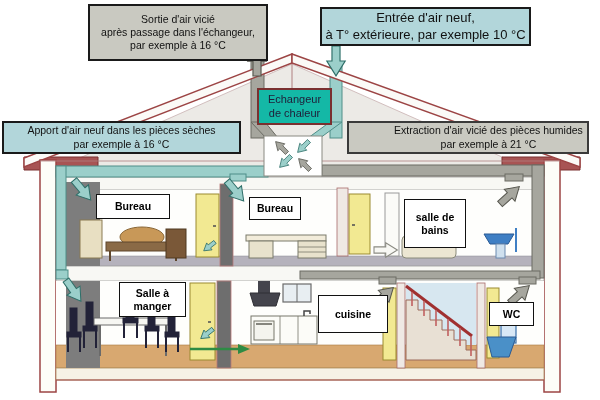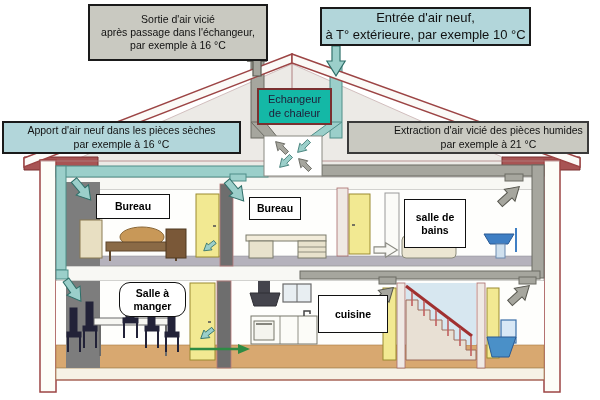--- a/index.html
+++ b/index.html
@@ -19,21 +19,21 @@
   .co-left{left:2px;top:121px;width:239px;height:33px;background:#b2d6da;border:2px solid #1a1a1a;font-size:10.5px;}
   .co-right{left:347px;top:121px;width:242px;height:33px;background:#c9c9c1;border:2px solid #3a3a3a;font-size:10.5px;padding-left:41px;}
   .roomlabel{
     position:absolute;display:flex;align-items:center;justify-content:center;
     text-align:center;white-space:pre-line;font-weight:bold;color:#000;
     background:#ffffff;border:1.5px solid #111;font-size:10.5px;line-height:1.2;box-sizing:border-box;
   }
   .rl-chambre{left:96px;top:194px;width:74px;height:25px;}
   .rl-bureau{left:249px;top:197px;width:52px;height:23px;}
   .rl-sdb{left:404px;top:199px;width:62px;height:49px;}
-  .rl-sam{left:119px;top:282px;width:67px;height:35px;border-radius:11px;}
+  .rl-sam{left:119px;top:282px;width:67px;height:35px;}
   .rl-cuisine{left:318px;top:295px;width:70px;height:38px;}
   .rl-wc{left:489px;top:302px;width:45px;height:24px;}
 </style>
 </head>
 <body>
 
 <div class="stage">
 
 <svg width="600" height="400" viewBox="0 0 600 400">
   <defs>
@@ -211,14 +211,15 @@
 <div class="callout co-right">Extraction d'air vicié des pièces humides
 par exemple à 21 °C</div>
 
 <div class="roomlabel rl-chambre">Bureau</div>
 <div class="roomlabel rl-bureau">Bureau</div>
 <div class="roomlabel rl-sdb">salle de
 bains</div>
 <div class="roomlabel rl-sam">Salle à
 manger</div>
 <div class="roomlabel rl-cuisine">cuisine</div>
+<div class="roomlabel rl-wc">WC</div>
 
 </div>
 
 </body></html>

